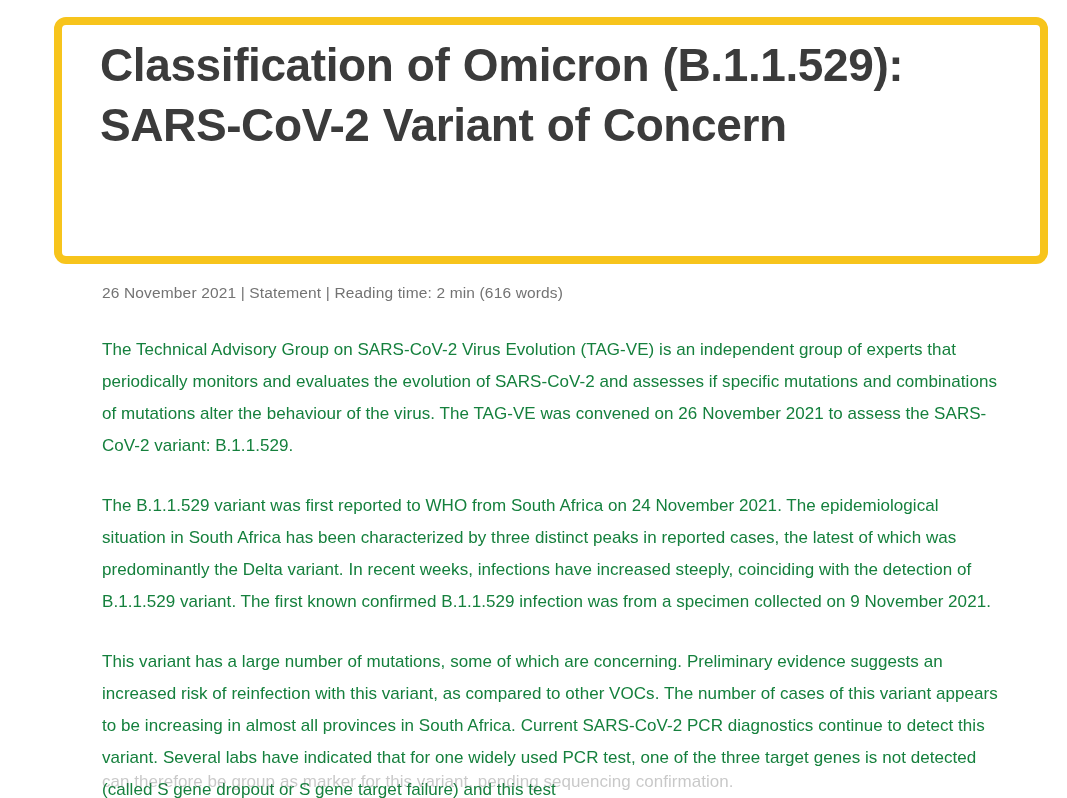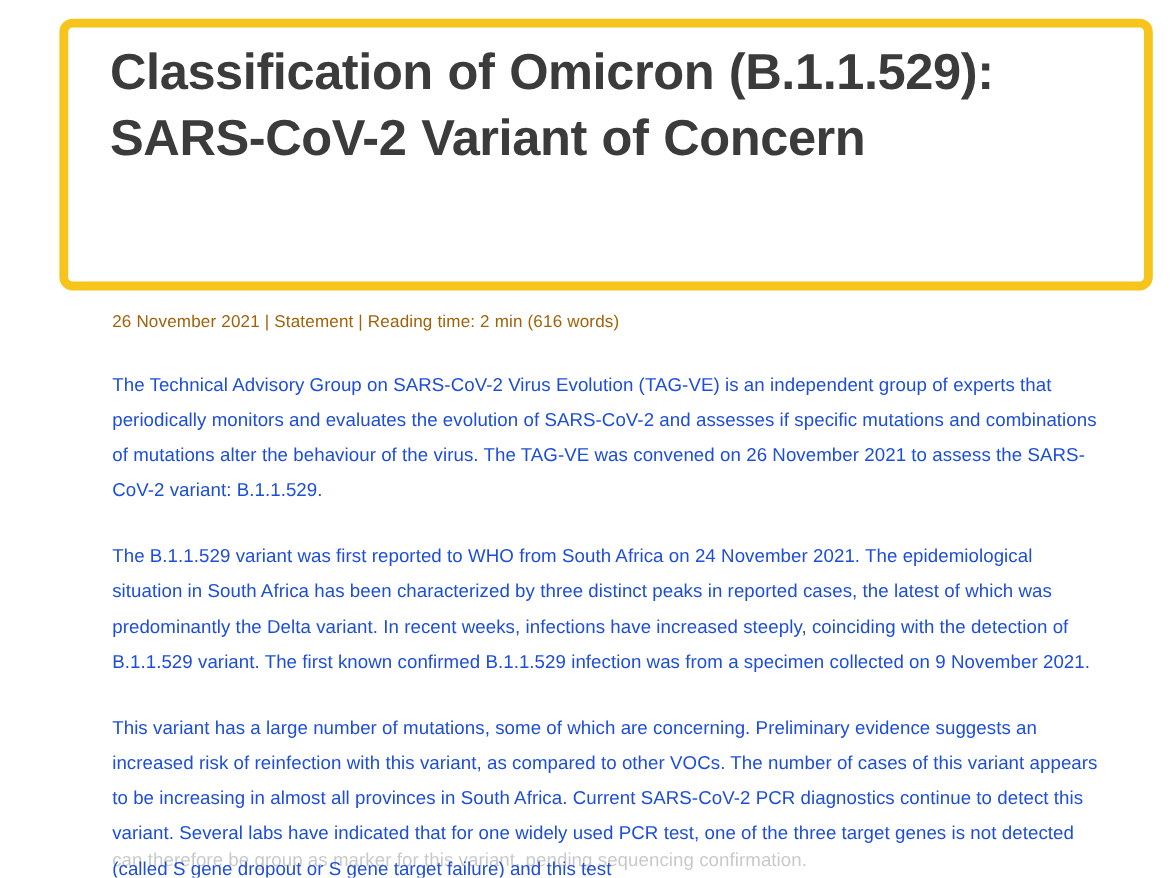--- a/index.html
+++ b/index.html
@@ -57,37 +57,37 @@
     word-spacing: 1px;
   }
 
   
   .meta-line {
     position: absolute;
     left: 102px;
     top: 282px;
     font-size: 15.5px;
     line-height: 1.4;
-    color: #a16207;
+    color: #737373;
     letter-spacing: 0.15px;
     font-weight: 400;
   }
 
   
   .article-body {
     position: absolute;
     left: 102px;
     top: 334px;
     width: 900px;
   }
   .article-body p {
     margin: 0 0 28px 0;
     font-size: 17px;
     line-height: 32px;
-    color: #1d4ed8;
+    color: #15803d;
     letter-spacing: 0.05px;
     font-weight: 400;
   }
   .article-body p:last-child {
     margin-bottom: 0;
   }
 
   
   .clipped-line {
     position: absolute;

